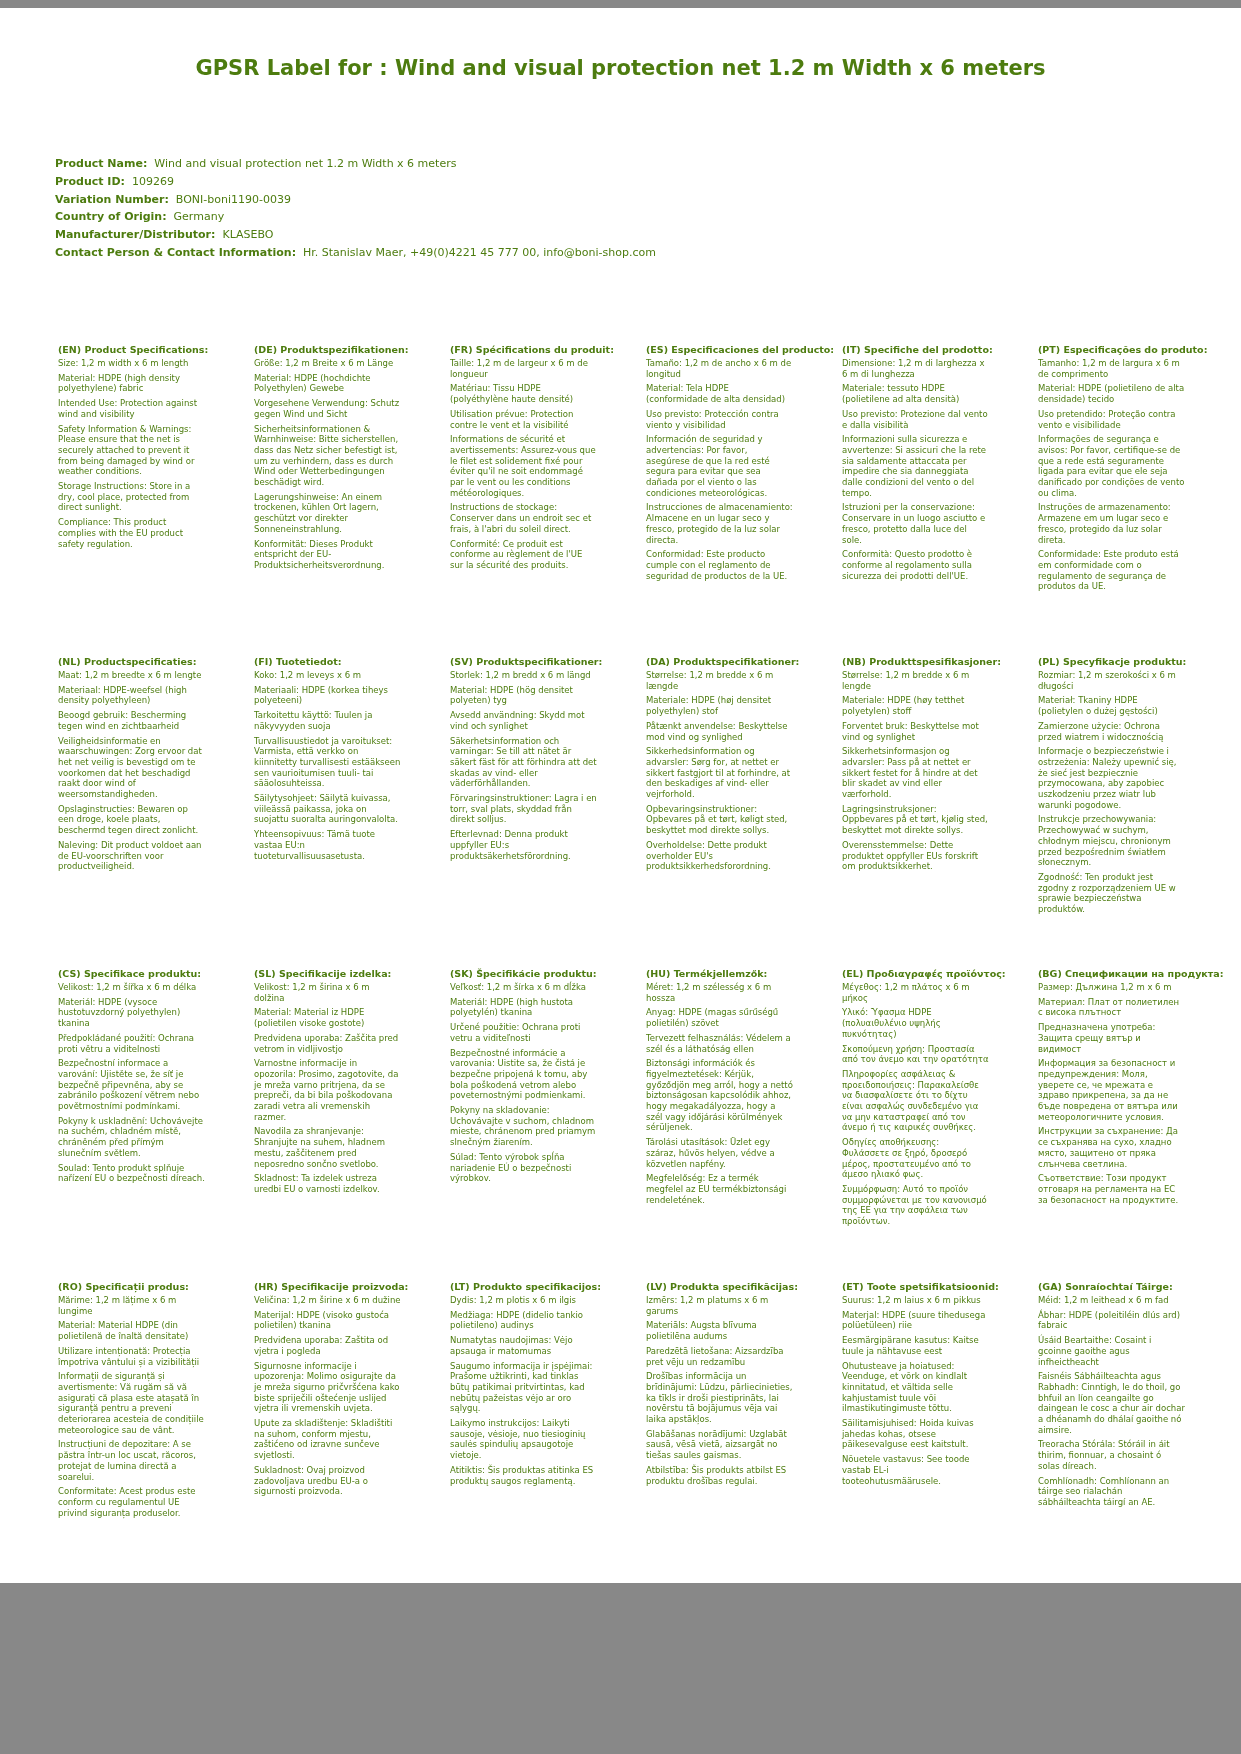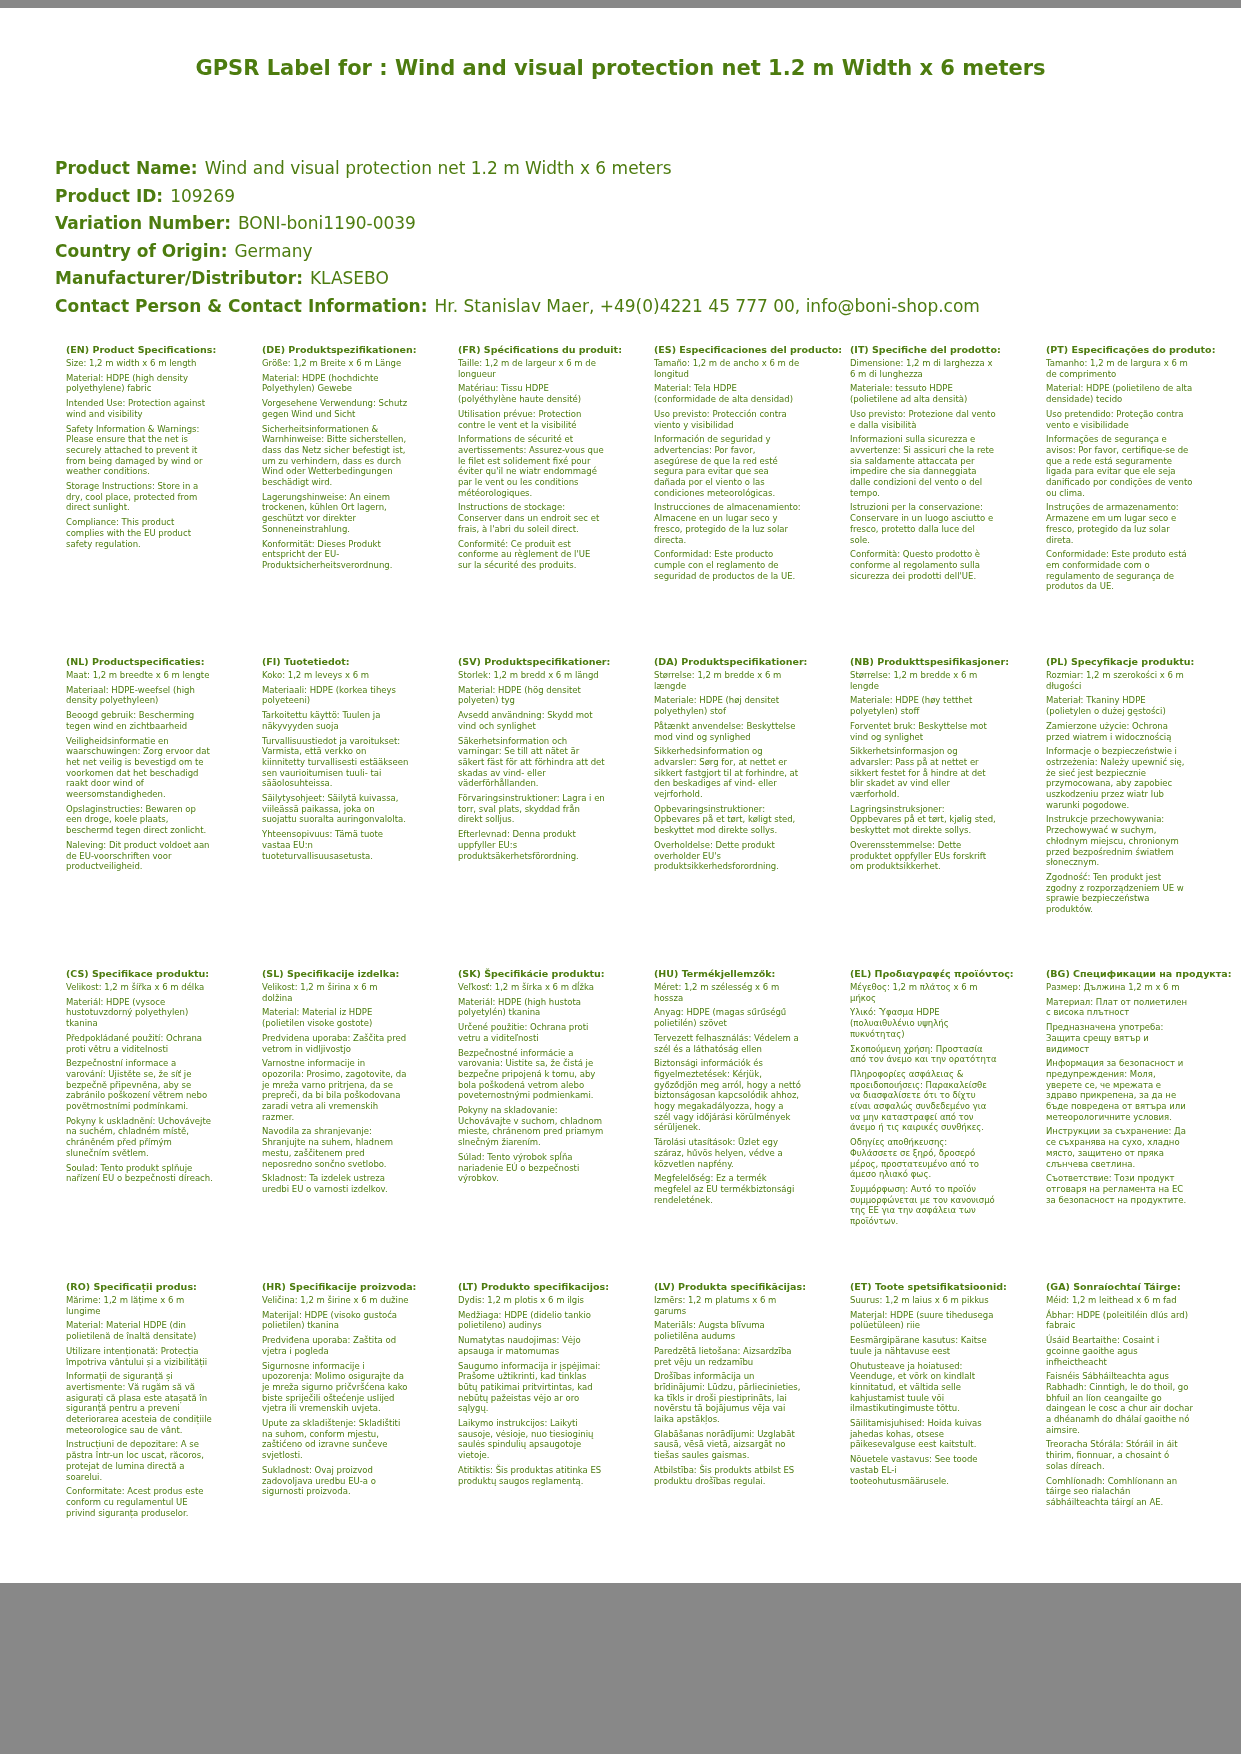--- a/index.html
+++ b/index.html
@@ -5,25 +5,25 @@
   html,body{margin:0;padding:0;background:#888;}
   .page{
     position:relative;width:1241px;height:1575px;background:#ffffff;
     margin:8px auto;font-family:"DejaVu Sans","Liberation Sans",sans-serif;color:#4d7c0f;
     overflow:hidden;
   }
   .title{
     position:absolute;top:44px;left:0;right:0;margin:0 auto;max-width:880px;
     font-size:21px;font-weight:bold;text-align:center;line-height:1.55;
   }
-  .product-info{position:absolute;left:55px;top:147px;font-size:17px;line-height:1.62;}
+  .product-info{position:absolute;left:55px;top:147px;font-size:11px;line-height:1.62;}
   .pi-row{white-space:nowrap;}
   .fi-label{font-weight:bold;margin-right:7px;}
   .lang-grid{
-    position:absolute;left:66px;top:336px;width:1150px;
+    position:absolute;left:58px;top:336px;width:1150px;
     display:grid;grid-template-columns:repeat(6,164px);column-gap:32px;
     grid-template-rows:312px 312px 313px auto;
   }
   .lang-block{overflow:visible;}
   .lb-heading{font-size:9.5px;font-weight:bold;white-space:nowrap;margin-bottom:3px;}
   .lb-par{margin:0 0 4px 0;font-size:8.5px;line-height:1.26;width:147px;overflow-wrap:break-word;}
   .barcode-wrap{position:absolute;left:424px;top:1576px;}
   .barcode-wrap svg{display:block;}
   .barcode-wrap text{font-family:"DejaVu Sans","Liberation Sans",sans-serif;font-size:15px;fill:#000;}
   .ce-wrap{position:absolute;left:428px;top:1660px;}
@@ -86,21 +86,21 @@
           <p class="lb-par">Konformität: Dieses Produkt entspricht der EU-Produktsicherheitsverordnung.</p>
         </div>
   </div>
 
   <div class="lang-block">
     <div class="lb-heading">(FR) Spécifications du produit:</div>
     <div class="lb-body">
           <p class="lb-par">Taille: 1,2 m de largeur x 6 m de longueur</p>
           <p class="lb-par">Matériau: Tissu HDPE (polyéthylène haute densité)</p>
           <p class="lb-par">Utilisation prévue: Protection contre le vent et la visibilité</p>
-          <p class="lb-par">Informations de sécurité et avertissements: Assurez-vous que le filet est solidement fixé pour éviter qu'il ne wiatr endommagé par le vent ou les conditions météorologiques.</p>
+          <p class="lb-par">Informations de sécurité et avertissements: Assurez-vous que le filet est solidement fixé pour éviter qu'il ne soit endommagé par le vent ou les conditions météorologiques.</p>
           <p class="lb-par">Instructions de stockage: Conserver dans un endroit sec et frais, à l'abri du soleil direct.</p>
           <p class="lb-par">Conformité: Ce produit est conforme au règlement de l'UE sur la sécurité des produits.</p>
         </div>
   </div>
 
   <div class="lang-block">
     <div class="lb-heading">(ES) Especificaciones del producto:</div>
     <div class="lb-body">
           <p class="lb-par">Tamaño: 1,2 m de ancho x 6 m de longitud</p>
           <p class="lb-par">Material: Tela HDPE (conformidade de alta densidad)</p>

